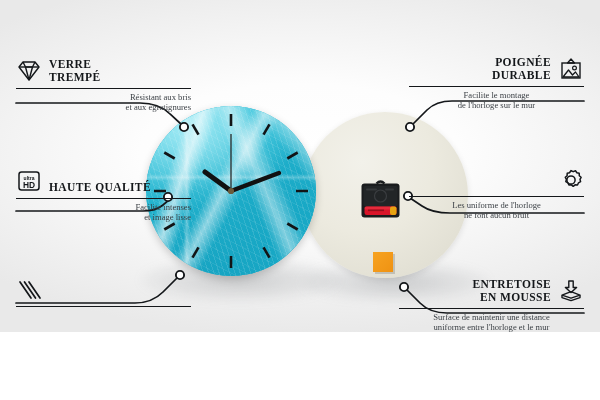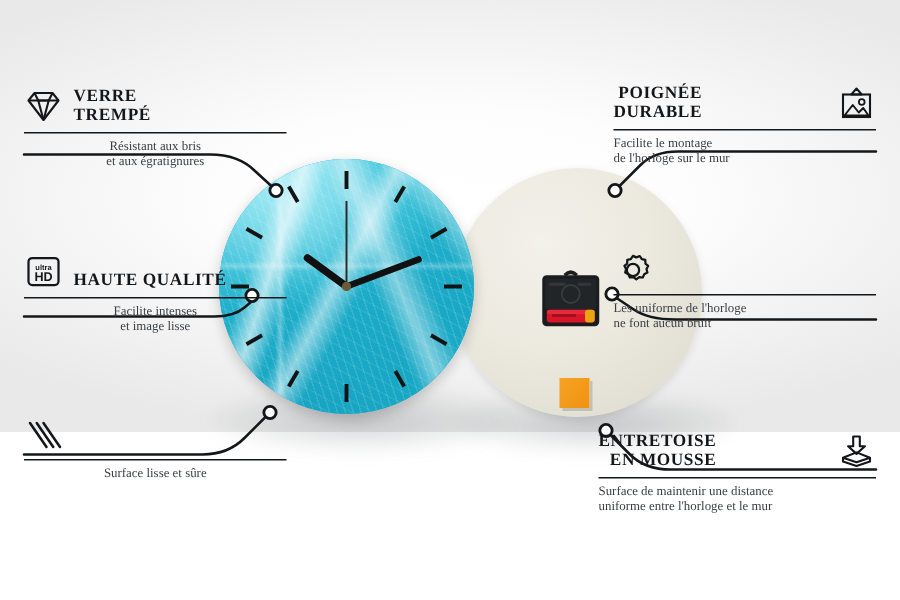--- a/index.html
+++ b/index.html
@@ -3,21 +3,21 @@
 <meta charset="utf-8">
 <style>
   * { box-sizing: border-box; margin: 0; padding: 0; }
   html, body {
     width: 600px; height: 400px;
     font-family: "Liberation Serif", serif;
     overflow: hidden;
   }
   #stage {
     position: relative;
-    width: 600px; height: 288px;
+    width: 600px; height: 332px;
     background:
       radial-gradient(ellipse 70% 55% at 50% 46%, #ffffff 0%, #fdfdfd 38%, #f4f4f4 66%, #e9e9e9 100%);
   }
   
   .clock-shadow {
     position: absolute;
     border-radius: 50%;
     background: radial-gradient(ellipse at 50% 50%, rgba(90,95,100,0.26) 0%, rgba(120,125,130,0.10) 55%, rgba(255,255,255,0) 78%);
     filter: blur(5px);
   }
@@ -74,21 +74,21 @@
     position: absolute; left: 373px; top: 252px; width: 20px; height: 20px;
     background: linear-gradient(135deg, #f7a321 0%, #ef9212 100%);
     box-shadow: 2px 2px 0 rgba(150,150,145,0.45);
   }
   
   .callout { position: absolute; width: 175px; }
   .callout .head {
     display: flex; align-items: center; gap: 7px;
   }
   .callout.left .head { justify-content: flex-start; }
-  .callout.right .head { justify-content: space-between; }
+  .callout.right .head { justify-content: flex-end; }
   .callout .title {
     font-family: "Liberation Serif", serif;
     font-weight: bold;
     font-size: 11.5px;
     line-height: 13px;
     letter-spacing: 0.4px;
     color: #14171a;
     text-transform: uppercase;
   }
   .callout.left  .title { text-align: left; }
@@ -96,22 +96,22 @@
   .callout .rule {
     height: 0; border-top: 1.4px solid #14171a;
     margin: 4px 0 3px 0;
   }
   .callout .desc {
     font-family: "Liberation Serif", serif;
     font-size: 8.6px;
     line-height: 10.2px;
     color: #3a3f44;
   }
-  .callout.left  .desc { text-align: center; }
-  .callout.right .desc { text-align: left; }
+  .callout.left  .desc { text-align: right; }
+  .callout.right .desc { text-align: center; }
   .ico { width: 26px; height: 24px; flex: 0 0 26px; display:block; }
   svg { display: block; }
   #connectors { position: absolute; inset: 0; pointer-events: none; }
 </style>
 </head>
 <body>
 
 <div id="stage">
 
   <div class="clock-shadow" id="shadow-back"></div>
@@ -227,21 +227,20 @@
         <svg class="ico" viewBox="0 0 26 24">
           <g stroke="#14171a" stroke-width="1.7" stroke-linecap="round">
             <line x1="4" y1="4" x2="15" y2="20"></line>
             <line x1="8.5" y1="4" x2="19.5" y2="20"></line>
             <line x1="13" y1="4" x2="24" y2="20"></line>
           </g>
         </svg>
       </span>
     </div>
     <div class="rule"></div>
-    <div class="desc"><span>Surface lisse et sûre</span></div>
   </div>
 
   <div class="callout right" style="left:409px; top:56px;">
     <div class="head">
       <span class="title"><span>POIGNÉE</span><br><span>DURABLE</span></span>
       <span class="ico">
         <svg class="ico" viewBox="0 0 26 24">
           <path d="M13 2 L9.5 6 H16.5 Z" fill="none" stroke="#14171a" stroke-width="1.3" stroke-linejoin="round"></path>
           <rect x="4" y="6" width="18" height="15" fill="none" stroke="#14171a" stroke-width="1.4"></rect>
           <circle cx="16.5" cy="11" r="1.9" fill="none" stroke="#14171a" stroke-width="1.2"></circle>
@@ -261,21 +260,21 @@
             <path d="M13 2.6 l2.3 1.0 2.2 -0.9 1.4 2.0 2.3 0.6 0.1 2.4 1.8 1.6 -1.1 2.1 0.6 2.3 -2.1 1.1 -1.0 2.2 -2.4 -0.2 -1.9 1.5 -1.9 -1.5 -2.4 0.2 -1.0 -2.2 -2.1 -1.1 0.6 -2.3 -1.1 -2.1 1.8 -1.6 0.1 -2.4 2.3 -0.6 1.4 -2.0 2.2 0.9 Z"></path>
             <circle cx="13" cy="12" r="4.1"></circle>
           </g>
         </svg>
       </span>
     </div>
     <div class="rule"></div>
     <div class="desc"><span>Les uniforme de l'horloge</span><br><span>ne font aucun bruit</span></div>
   </div>
 
-  <div class="callout right" style="left:399px; top:288px; width:185px;">
+  <div class="callout right" style="left:399px; top:278px; width:185px;">
     <div class="head">
       <span class="title"><span>ENTRETOISE</span><br><span>EN MOUSSE</span></span>
       <span class="ico">
         <svg class="ico" viewBox="0 0 26 24">
           <g fill="none" stroke="#14171a" stroke-width="1.4" stroke-linejoin="round">
             <path d="M10.8 2 H15.2 V8.5 H18.6 L13 13.6 L7.4 8.5 H10.8 Z"></path>
             <path d="M13 12.6 L22 16.2 L13 19.2 L4 16.2 Z"></path>
             <path d="M4 16.2 V18.6 L13 21.6 L22 18.6 V16.2"></path>
           </g>
         </svg>

